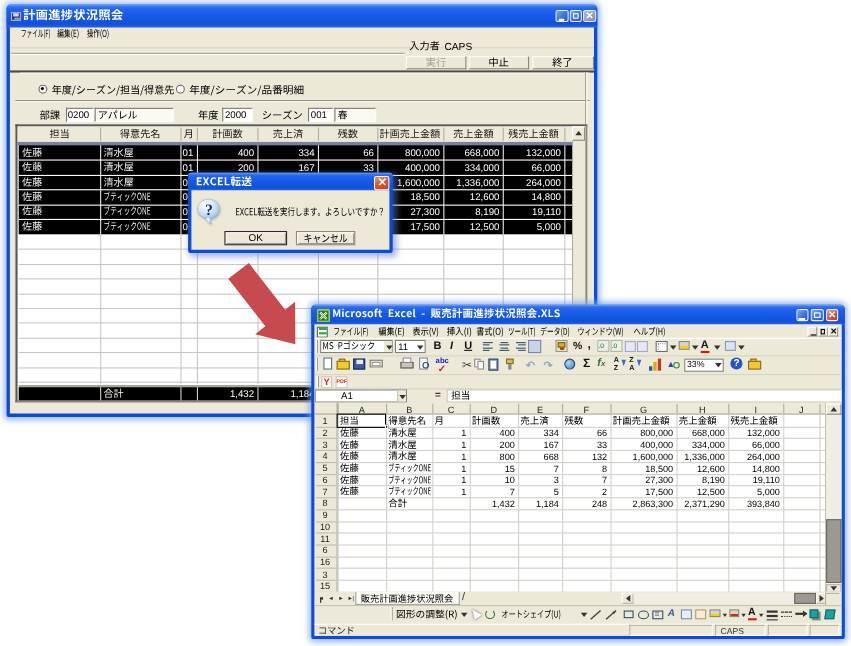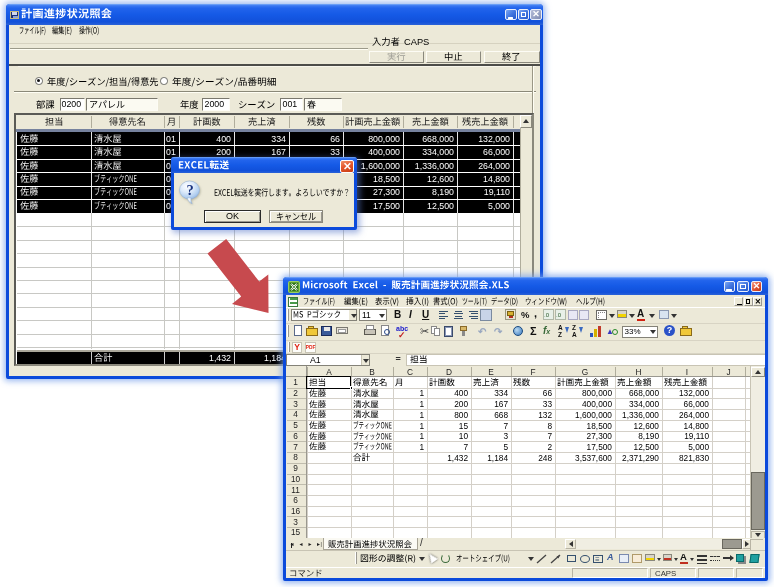--- a/index.html
+++ b/index.html
@@ -1288,23 +1288,23 @@
 <div class="a" style="left:662px;top:442.98px;font-size:8.3px;color:#000;line-height:1.05;width:47px;text-align:right;">5,000</div>
 <svg style="position:absolute;left:352.5px;top:453.1px;overflow:visible" width="17" height="9">
     <g fill="#000">
       <use href="#g74" transform="translate(0.0,7.43) scale(0.00860,-0.00860)"></use>
       <use href="#g54" transform="translate(8.6,7.43) scale(0.00860,-0.00860)"></use>
     </g>
   </svg>
 <div class="a" style="left:427px;top:453.71000000000004px;font-size:8.3px;color:#000;line-height:1.05;width:41px;text-align:right;">1,432</div>
 <div class="a" style="left:471px;top:453.71000000000004px;font-size:8.3px;color:#000;line-height:1.05;width:37px;text-align:right;">1,184</div>
 <div class="a" style="left:511px;top:453.71000000000004px;font-size:8.3px;color:#000;line-height:1.05;width:41px;text-align:right;">248</div>
-<div class="a" style="left:555px;top:453.71000000000004px;font-size:8.3px;color:#000;line-height:1.05;width:57px;text-align:right;">3,537,600</div>
+<div class="a" style="left:555px;top:453.71000000000004px;font-size:8.3px;color:#000;line-height:1.05;width:57px;text-align:right;">2,863,300</div>
 <div class="a" style="left:615px;top:453.71000000000004px;font-size:8.3px;color:#000;line-height:1.05;width:44px;text-align:right;">2,371,290</div>
-<div class="a" style="left:662px;top:453.71000000000004px;font-size:8.3px;color:#000;line-height:1.05;width:47px;text-align:right;">821,830</div>
+<div class="a" style="left:662px;top:453.71000000000004px;font-size:8.3px;color:#000;line-height:1.05;width:47px;text-align:right;">393,840</div>
 <div class="a" style="left:306px;top:376.0px;width:45px;height:12.73px;border:1.5px solid #000;background:transparent;"></div>
 <div class="a" style="left:349.5px;top:386.23px;width:3.5px;height:3.5px;background:#000;border:1px solid #fff;"></div>
 <div class="a" style="left:749.5px;top:366px;width:15.5px;height:171.95000000000005px;background:#f0eee2;border-left:1px solid #c8c4b4;"></div>
 <div class="a" style="left:750.5px;top:366.5px;width:14px;height:10.5px;background:#ece9d8;border:1px solid #8a887c;border-top-color:#fff;border-left-color:#fff;"></div>
 <div class="a" style="left:754.5px;top:369.5px;width:0;height:0;border-left:3.5px solid transparent;border-right:3.5px solid transparent;border-bottom:4.5px solid #333;"></div>
 <div class="a" style="left:750.5px;top:472px;width:14px;height:58px;background:#9c9a90;border:1px solid #6a685e;"></div>
 <div class="a" style="left:750.5px;top:530.5px;width:14px;height:8px;background:#ece9d8;border:1px solid #b8b4a4;"></div>
 <div class="a" style="left:754.5px;top:533px;width:0;height:0;border-left:3.5px solid transparent;border-right:3.5px solid transparent;border-top:4.5px solid #333;"></div>
 <div class="a" style="left:286px;top:537.95px;width:479px;height:12px;background:#ece9d8;"></div>
 <div class="a" style="left:287px;top:538.95px;width:8.5px;height:10px;background:#ece9d8;"></div>

